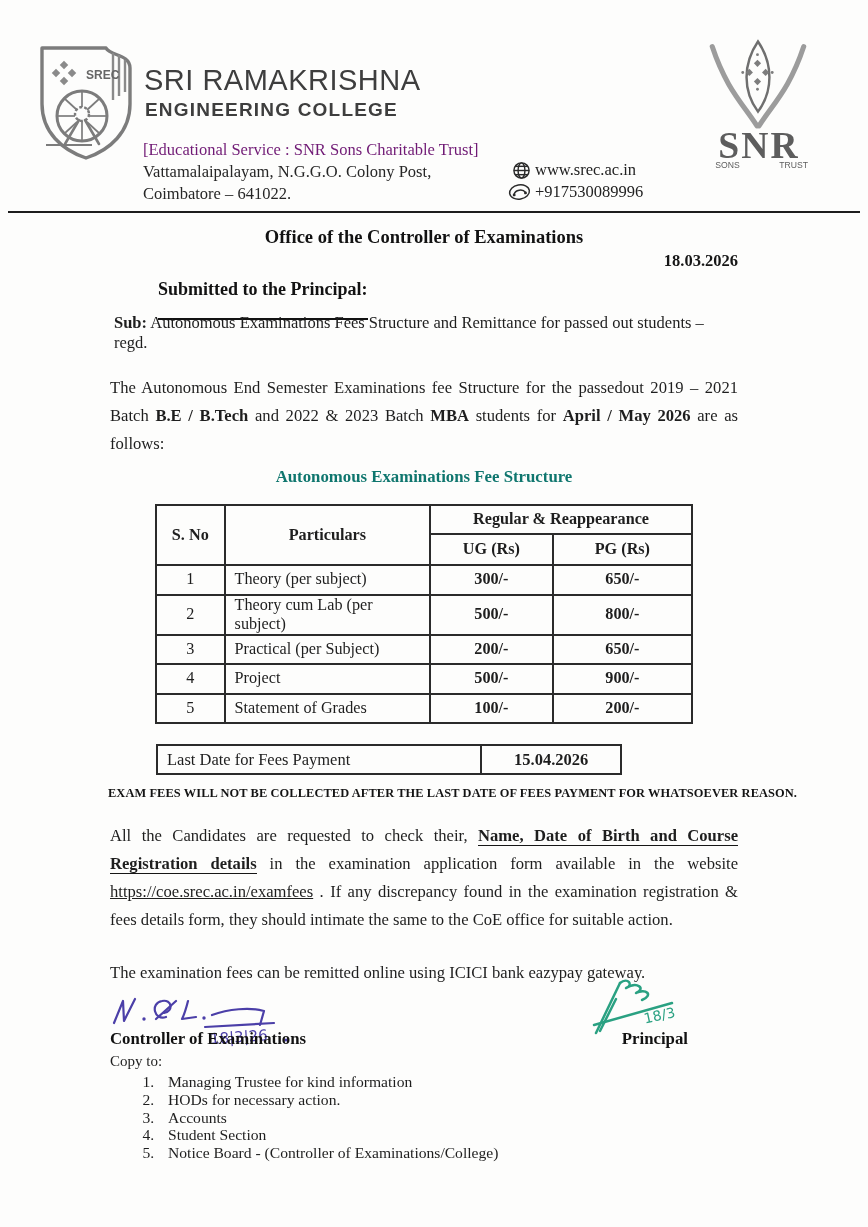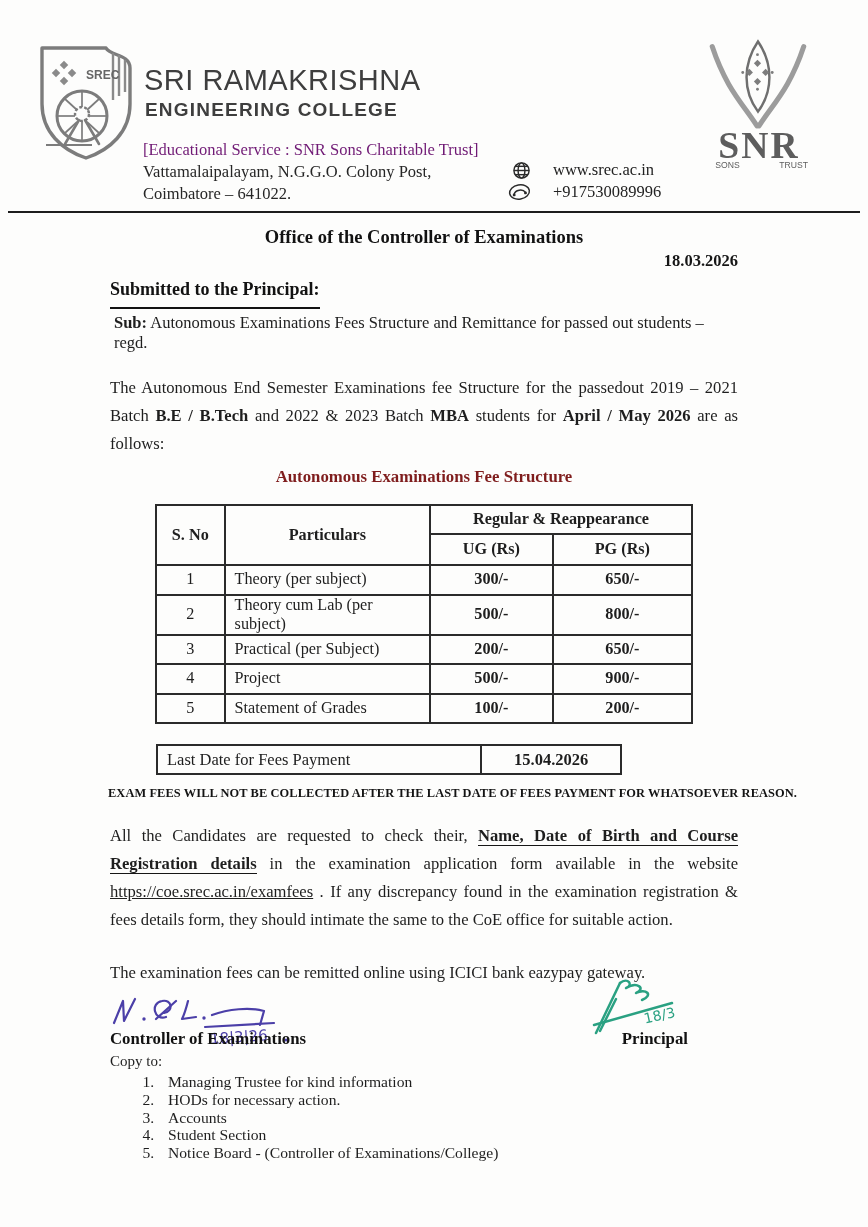--- a/index.html
+++ b/index.html
@@ -8,38 +8,38 @@
     background:#fdfdfc;color:#1e1e1e;
     font-family:"Liberation Serif", serif;overflow:hidden;
   }
   
   .srec-logo{position:absolute;left:34px;top:42px;width:104px;height:122px;}
   .college-name{position:absolute;left:144px;top:64px;font-family:"Liberation Sans",sans-serif;font-weight:normal;font-size:29px;letter-spacing:.5px;color:#3e3e3e;}
   .college-sub{position:absolute;left:145px;top:99px;font-family:"Liberation Sans",sans-serif;font-weight:bold;font-size:19px;letter-spacing:1.2px;color:#3e3e3e;}
   .trust-line{position:absolute;left:143px;top:140px;font-size:16.5px;color:#701a75;}
   .addr1{position:absolute;left:143px;top:162px;font-size:16.5px;color:#262626;}
   .addr2{position:absolute;left:143px;top:184px;font-size:16.5px;color:#262626;}
-  .contact-row{position:absolute;display:flex;align-items:center;gap:22px;font-size:16.5px;color:#222;}
+  .contact-row{position:absolute;display:flex;align-items:center;gap:4px;font-size:16.5px;color:#222;}
   .contact-www{left:512px;top:160px;}
   .contact-ph{left:508px;top:182px;}
   .snr-logo{position:absolute;left:698px;top:36px;width:122px;height:138px;}
   .rule{position:absolute;top:211px;left:8px;width:852px;border-top:2.5px solid #1d1d1d;}
   
   .body{position:absolute;top:227px;left:110px;width:628px;}
   .office-title{text-align:center;font-weight:bold;font-size:18.5px;color:#121212;}
   .date-line{text-align:right;font-weight:bold;font-size:16.5px;margin-top:3px;color:#161616;}
   .submitted{margin-top:8px;font-weight:bold;font-size:18px;color:#121212;}
-  .submitted span{border-bottom:2px solid #121212;padding-bottom:8px;}
+  .submitted span{border-bottom:2px solid #121212;padding-bottom:19px;margin-left:48px;}
   .sub-line{margin-top:13px;font-size:16.5px;padding-left:4px;}
   .sub-line b{font-weight:bold;}
   .para{margin-top:21px;font-size:16.6px;line-height:1.69;text-align:justify;}
   .para .bold{font-weight:bold;}
   .para .boldu{font-weight:bold;border-bottom:1.8px solid #161616;}
   .para .link{text-decoration:underline;}
-  .tbl-title{margin-top:9px;text-align:center;font-weight:bold;font-size:16.8px;color:#7f1d1d;}
+  .tbl-title{margin-top:9px;text-align:center;font-weight:bold;font-size:16.8px;color:#0f766e;}
   table{border-collapse:collapse;}
   .fee-table{margin:17px 0 0 45px;width:538px;}
   .fee-table th,.fee-table td{border:2px solid #2b2b2b;font-size:16.2px;padding:0 2px;}
   .fee-table th{font-weight:bold;text-align:center;}
   .row-group th{height:27px;}
   .row-sub th{height:29px;}
   .fee-table td{height:27.5px;}
   .c-sno{width:67px;text-align:center;}
   .c-part{width:205px;text-align:left;padding-left:9px !important;}
   .c-ug{width:124px;text-align:center;font-weight:bold;}

